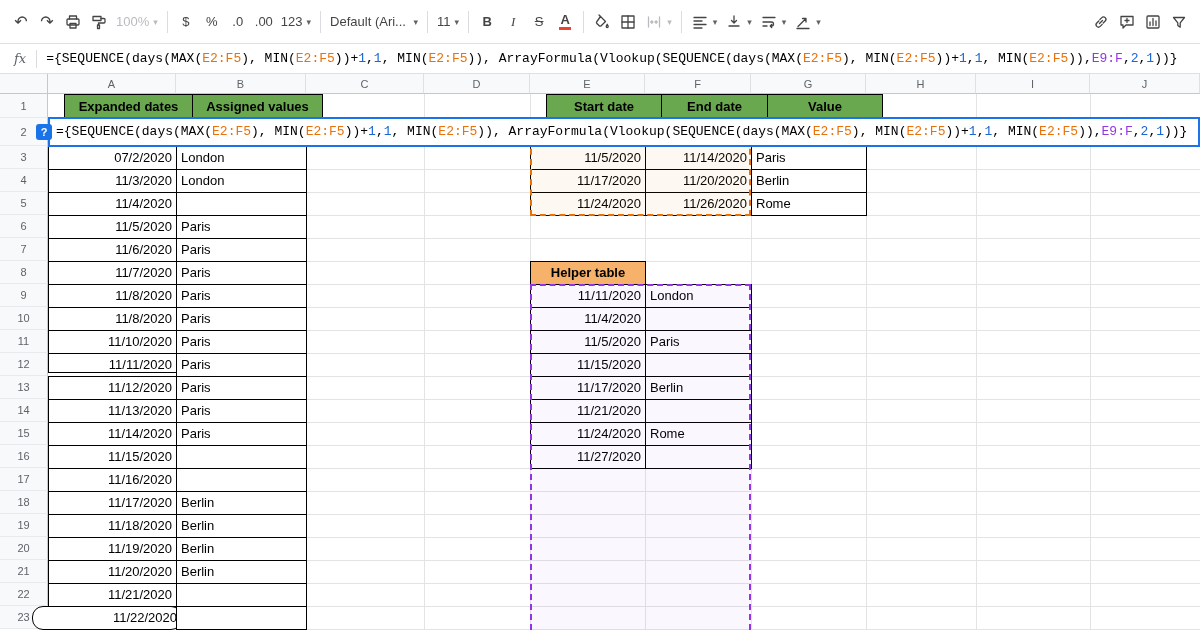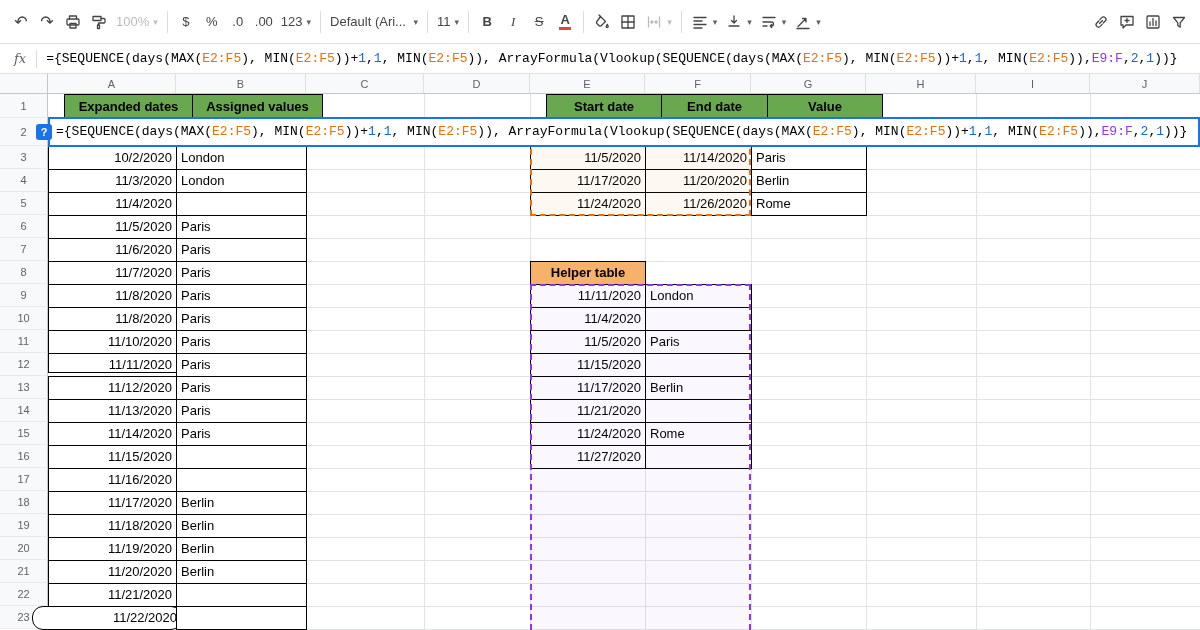--- a/index.html
+++ b/index.html
@@ -250,21 +250,21 @@
       <div class="hline" style="left: 48px; top: 394px; width: 1152px; height: 1px;"></div>
       <div class="hline" style="left: 48px; top: 417px; width: 1152px; height: 1px;"></div>
       <div class="hline" style="left: 48px; top: 440px; width: 1152px; height: 1px;"></div>
       <div class="hline" style="left: 48px; top: 463px; width: 1152px; height: 1px;"></div>
       <div class="hline" style="left: 48px; top: 486px; width: 1152px; height: 1px;"></div>
       <div class="hline" style="left: 48px; top: 509px; width: 1152px; height: 1px;"></div>
       <div class="hline" style="left: 48px; top: 532px; width: 1152px; height: 1px;"></div>
       <div class="hline" style="left: 48px; top: 555px; width: 1152px; height: 1px;"></div>
       <div class="cell k-hg" style="line-height: 23px; left: 48px; top: 20px; width: 129px; height: 25px;">Expanded dates</div>
       <div class="cell k-hg" style="line-height: 23px; left: 176px; top: 20px; width: 131px; height: 25px;">Assigned values</div>
-      <div class="cell k-date" style="line-height: 22px; left: 48px; top: 72px; width: 129px; height: 24px;">10/2/2020</div>
+      <div class="cell k-date" style="line-height: 22px; left: 48px; top: 72px; width: 129px; height: 24px;">07/2/2020</div>
       <div class="cell k-val" style="line-height: 22px; left: 176px; top: 72px; width: 131px; height: 24px;">London</div>
       <div class="cell k-date" style="line-height: 22px; left: 48px; top: 95px; width: 129px; height: 24px;">11/3/2020</div>
       <div class="cell k-val" style="line-height: 22px; left: 176px; top: 95px; width: 131px; height: 24px;">London</div>
       <div class="cell k-date" style="line-height: 22px; left: 48px; top: 118px; width: 129px; height: 24px;">11/4/2020</div>
       <div class="cell k-val" style="line-height: 22px; left: 176px; top: 118px; width: 131px; height: 24px;"></div>
       <div class="cell k-date" style="line-height: 22px; left: 48px; top: 141px; width: 129px; height: 24px;">11/5/2020</div>
       <div class="cell k-val" style="line-height: 22px; left: 176px; top: 141px; width: 131px; height: 24px;">Paris</div>
       <div class="cell k-date" style="line-height: 22px; left: 48px; top: 164px; width: 129px; height: 24px;">11/6/2020</div>
       <div class="cell k-val" style="line-height: 22px; left: 176px; top: 164px; width: 131px; height: 24px;">Paris</div>
       <div class="cell k-date" style="line-height: 22px; left: 48px; top: 187px; width: 129px; height: 24px;">11/7/2020</div>

